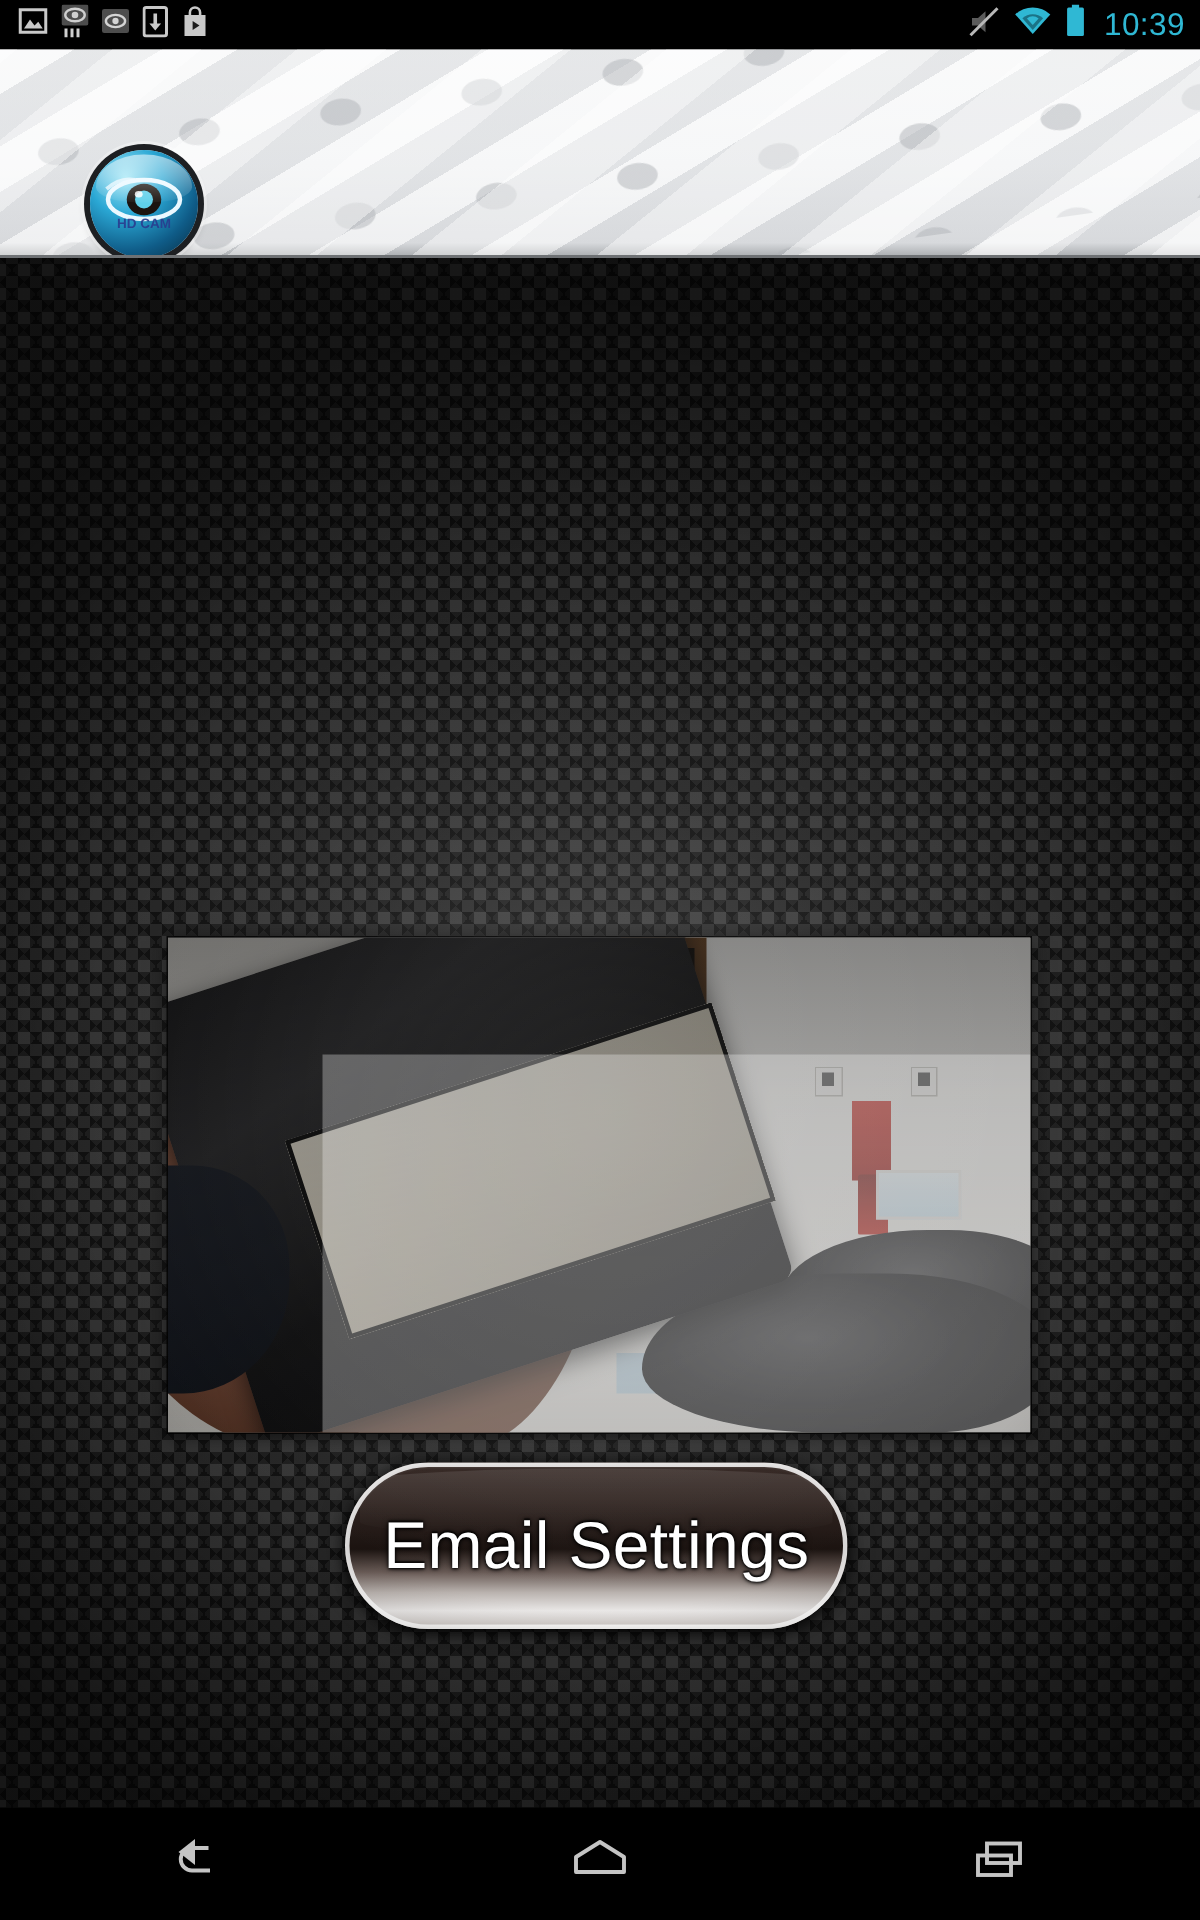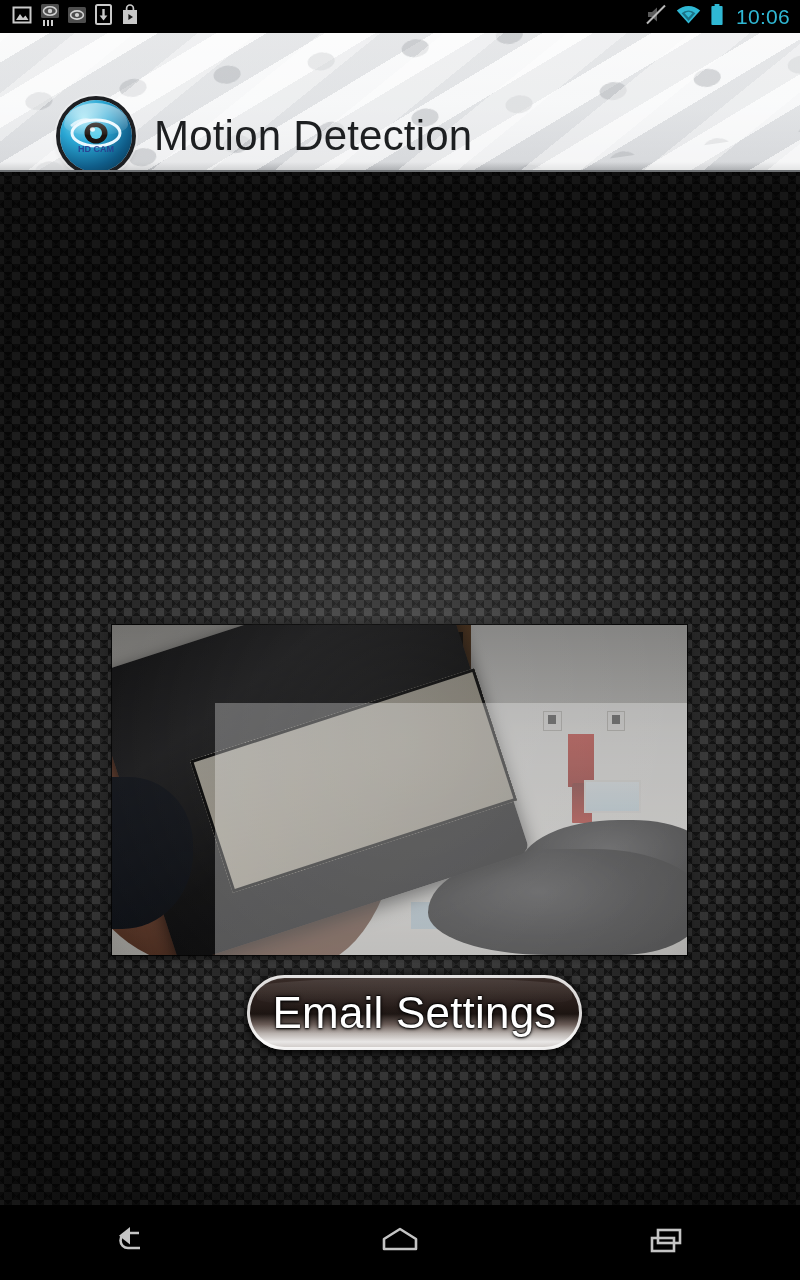--- a/index.html
+++ b/index.html
@@ -124,21 +124,21 @@
     text-shadow:0 1px 2px rgba(0,0,0,.95), 0 0 4px rgba(0,0,0,.85), 0 -1px 1px rgba(0,0,0,.7);
     white-space:nowrap;
   }
   .gel-btn .topgloss{
     position:absolute; left:3%; top:4%; width:94%; height:40%;
     border-radius:999px/60px;
     background:linear-gradient(180deg, rgba(255,255,255,.10), rgba(255,255,255,0));
     z-index:2; pointer-events:none;
   }
   #btn-disable{ left:235px; top:315px; width:325px; height:97px; }
-  #btn-email  { left:247px; top:803px; width:335px; height:75px; }
+  #btn-email  { left:230px; top:803px; width:335px; height:111px; }
 
   
   #video-preview{
     position:absolute; left:112px; top:453px; width:575px; height:330px;
     overflow:hidden;
     box-shadow:0 0 0 1px rgba(0,0,0,.85), 0 2px 12px rgba(0,0,0,.6);
     background:#0b0b0b;
     cursor:crosshair;
   }
   .scene{ position:absolute; inset:0; }
@@ -360,40 +360,39 @@
           <path d="M12.5 16 L5.6 8.2 A10.4 10.4 0 0 1 19.4 8.2 Z" fill="#0b3b47" opacity=".55"></path>
           <path d="M12.5 12.6 L8.6 8.3 A5.8 5.8 0 0 1 16.4 8.3 Z" fill="#2fb8d4"></path>
         </svg>
       </span>
       <span class="sb-ico">
         <svg width="14" height="22" viewBox="0 0 14 22">
           <rect x="4.6" y="0" width="4.8" height="2.4" fill="#2fb8d4"></rect>
           <rect x="1.4" y="2" width="11.2" height="19" rx="1" fill="#2fb8d4"></rect>
         </svg>
       </span>
-      <span id="clock">10:06</span>
+      <span id="clock">10:39</span>
     </div>
   </div>
 
   <div id="title-bar">
     <div id="px-watermark"></div>
 
     <div id="app-logo">
       <svg width="72" height="72" viewBox="0 0 72 72">
         <ellipse cx="36" cy="33" rx="24" ry="13" fill="none" stroke="#eaf8ff" stroke-width="3"></ellipse>
         <ellipse cx="36" cy="33" rx="11.5" ry="10.5" fill="#1b1410"></ellipse>
         <ellipse cx="36" cy="33" rx="6" ry="6" fill="#5fd0ea"></ellipse>
         <ellipse cx="32.5" cy="29.5" rx="2.6" ry="2.2" fill="#ffffff" opacity=".85"></ellipse>
         <path d="M11 26 Q20 18 30 20" fill="none" stroke="#eaf8ff" stroke-width="2.6" opacity=".8"></path>
         <text x="36" y="52" text-anchor="middle" font-family="Liberation Sans, sans-serif" font-size="9" font-weight="bold" fill="#2a3c8f" opacity=".9">HD CAM</text>
       </svg>
       <div class="gloss"></div>
     </div>
 
-    <div id="title-text">Motion Detection</div>
   </div>
 
   <div id="content">
 
 
     <div id="video-preview">
       <div class="scene">
         <div class="wall-back"></div>
         <div class="right-wall"></div>
         <div class="doorway"></div>

